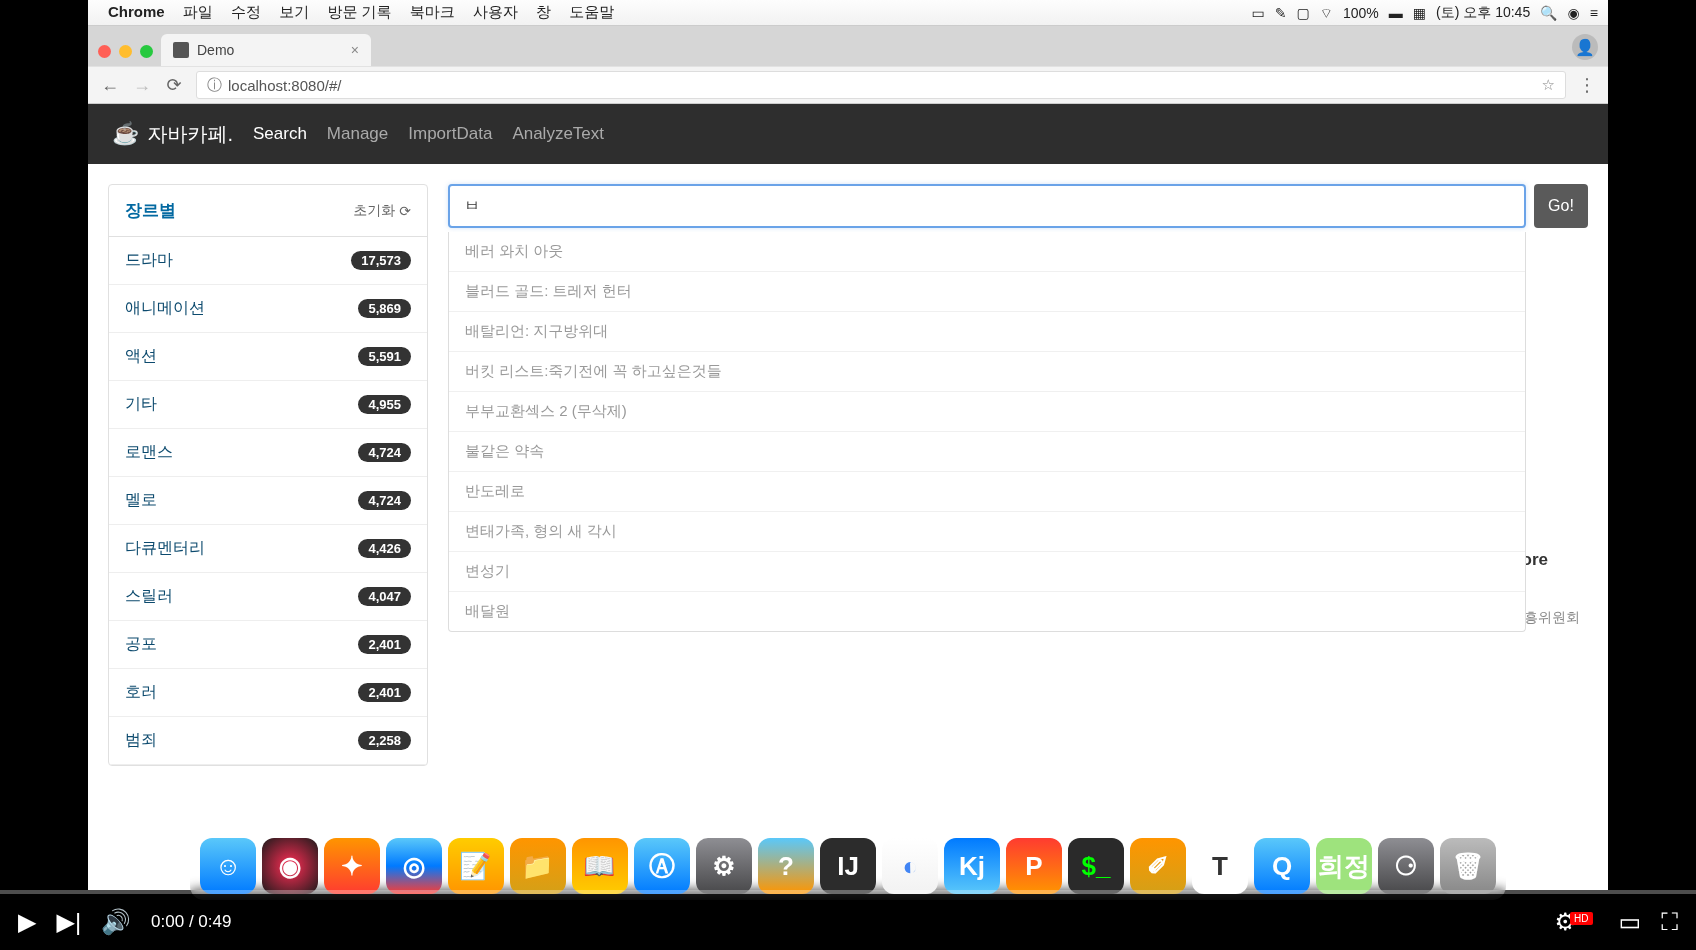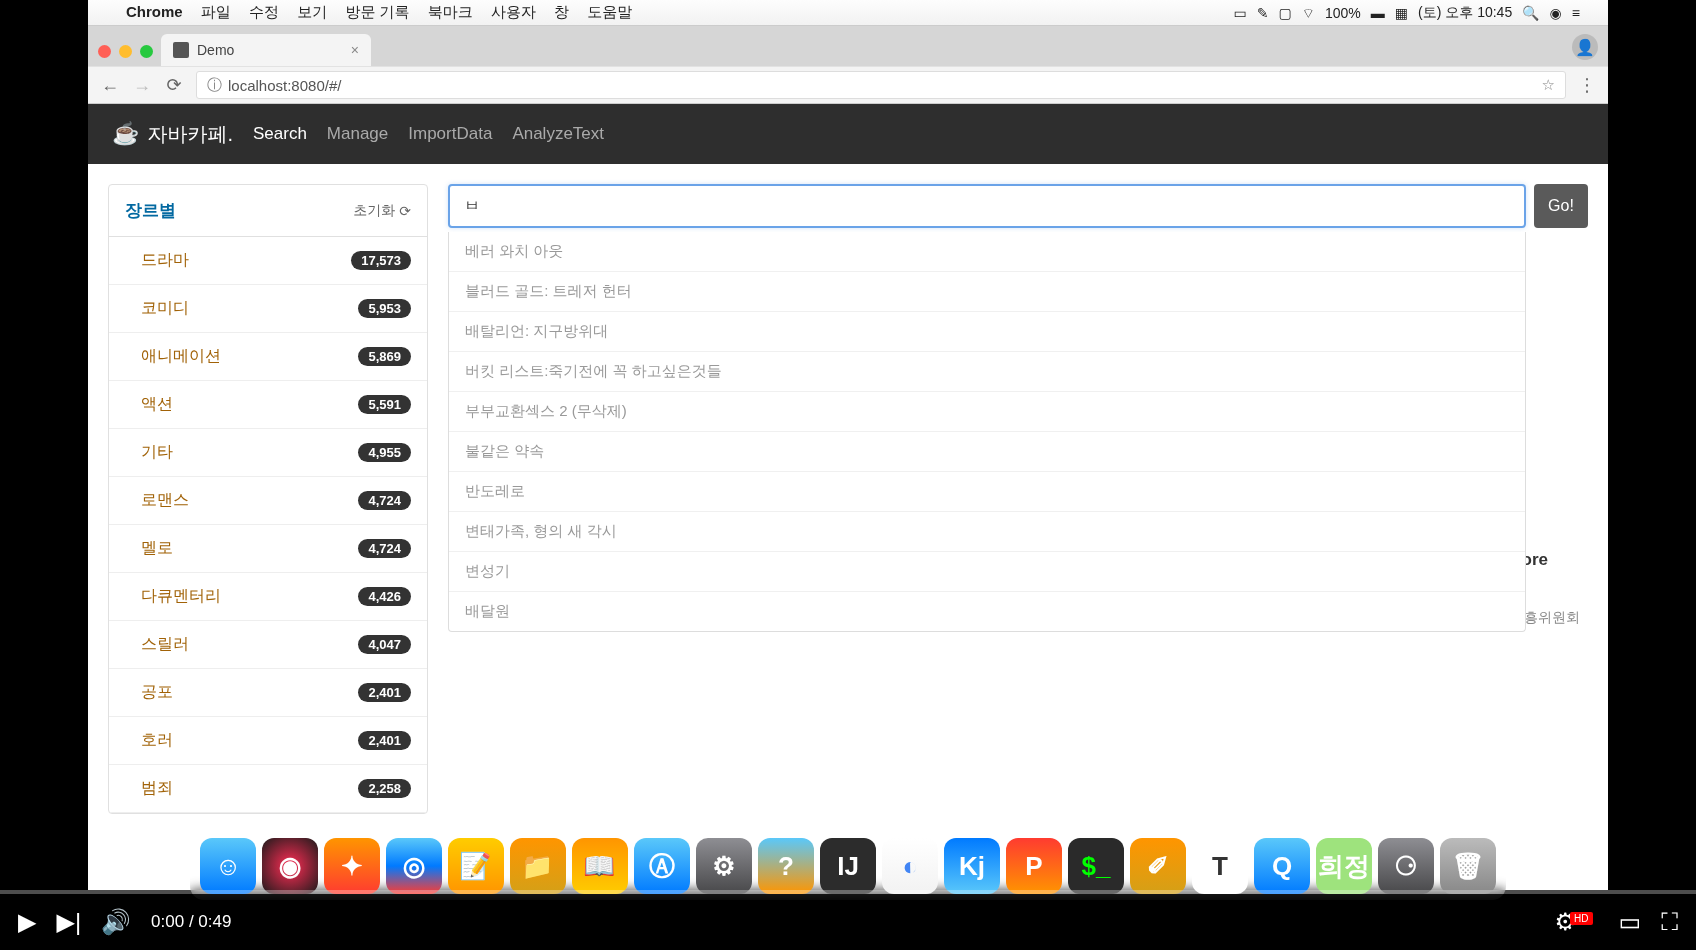--- a/index.html
+++ b/index.html
@@ -1,19 +1,19 @@
 <!DOCTYPE html>
 <html><head>
   <meta charset="utf-8">
   <style>
     * { margin: 0; padding: 0; box-sizing: border-box; }
     body { font-family: -apple-system, "Helvetica Neue", Arial, sans-serif; background: #000; width: 1696px; height: 950px; overflow: hidden; }
     .letterbox { position: absolute; top: 0; left: 0; right: 0; bottom: 0; background: #000; }
     .screen { position: absolute; top: 0; left: 88px; width: 1520px; height: 890px; background: #f0f0f0; }
-    .mac-menubar { height: 26px; background: linear-gradient(#fdfdfd, #f2f2f2); display: flex; align-items: center; padding: 0 28px; font-size: 15px; color: #222; border-bottom: 1px solid #ccc; }
+    .mac-menubar { height: 26px; background: linear-gradient(#fdfdfd, #f2f2f2); display: flex; align-items: center; padding: 0 10px; font-size: 15px; color: #222; border-bottom: 1px solid #ccc; }
     .mac-menubar .apple { margin-right: 10px; }
     .mac-menubar .left-items span { margin-right: 14px; }
     .mac-menubar .left-items .appname { font-weight: 600; }
     .mac-menubar .right-items { margin-left: auto; display: flex; align-items: center; gap: 10px; font-size: 14px; }
     .chrome-window { background: #dedede; height: calc(100% - 26px); display: flex; flex-direction: column; }
     .tab-bar { height: 40px; background: #d6d6d6; display: flex; align-items: flex-end; padding: 0 10px; }
     .traffic-lights { display: flex; gap: 8px; padding: 0 8px 8px 0; }
     .tl { width: 13px; height: 13px; border-radius: 50%; }
     .tl.red { background: #ff5f56; }
     .tl.yellow { background: #ffbd2e; }
@@ -34,21 +34,21 @@
     .brand .cup { font-size: 22px; }
     .nav-link { color: #aaa; font-size: 17px; cursor: pointer; }
     .nav-link.active { color: #fff; font-weight: 500; }
     .content { display: flex; padding: 20px; gap: 20px; height: calc(100% - 60px); }
     .sidebar { width: 320px; }
     .sidebar-panel { background: #fff; border: 1px solid #e0e0e0; border-radius: 4px; overflow: hidden; }
     .sidebar-header { padding: 14px 16px; display: flex; justify-content: space-between; align-items: center; border-bottom: 1px solid #e0e0e0; }
     .sidebar-title { font-size: 17px; font-weight: 600; color: #0369a1; }
     .reset-btn { font-size: 14px; color: #666; cursor: pointer; display: flex; align-items: center; gap: 4px; margin-left: 48px; }
     .genre-item { padding: 13px 16px; display: flex; justify-content: space-between; align-items: center; border-bottom: 1px solid #eee; cursor: pointer; }
-    .genre-name { color: #a16207; font-size: 16px; margin-left: 16px; }
+    .genre-name { color: #0c4a6e; font-size: 16px; }
     .genre-count { background: #333; color: #fff; padding: 2px 10px; border-radius: 10px; font-size: 13px; font-weight: 600; }
     .main { flex: 1; position: relative; }
     .search-row { display: flex; gap: 8px; margin-bottom: 6px; }
     .search-input { flex: 1; height: 44px; border: 2px solid #6aa3e8; border-radius: 4px; padding: 0 14px; font-size: 16px; color: #333; outline: none; box-shadow: 0 0 5px rgba(106,163,232,0.3); }
     .go-btn { width: 54px; height: 44px; background: #5a5a5a; color: #fff; border: none; border-radius: 4px; font-size: 16px; cursor: pointer; }
     .suggestions { position: absolute; top: 48px; left: 0; right: 62px; background: #fff; border: 1px solid #ddd; border-top: none; border-radius: 0 0 4px 4px; z-index: 10; }
     .suggestion-item { padding: 10px 16px; font-size: 15px; color: #999; border-bottom: 1px solid #f0f0f0; cursor: pointer; }
     .suggestion-item:last-child { border-bottom: none; }
     .table-area { margin-top: 310px; }
     .table-header { display: flex; padding: 12px 0; font-size: 17px; font-weight: 600; color: #333; }
@@ -167,24 +167,20 @@
                   <span>초기화</span>
                   <span>⟳</span>
                 </span>
               </div>
               <div id="genre-list">
                   <div class="genre-item">
                     <span class="genre-name">드라마</span>
                     <span class="genre-count">17,573</span>
                   </div>
                   <div class="genre-item">
-                    <span class="genre-name">코미디</span>
-                    <span class="genre-count">5,953</span>
-                  </div>
-                  <div class="genre-item">
                     <span class="genre-name">애니메이션</span>
                     <span class="genre-count">5,869</span>
                   </div>
                   <div class="genre-item">
                     <span class="genre-name">액션</span>
                     <span class="genre-count">5,591</span>
                   </div>
                   <div class="genre-item">
                     <span class="genre-name">기타</span>
                     <span class="genre-count">4,955</span>

